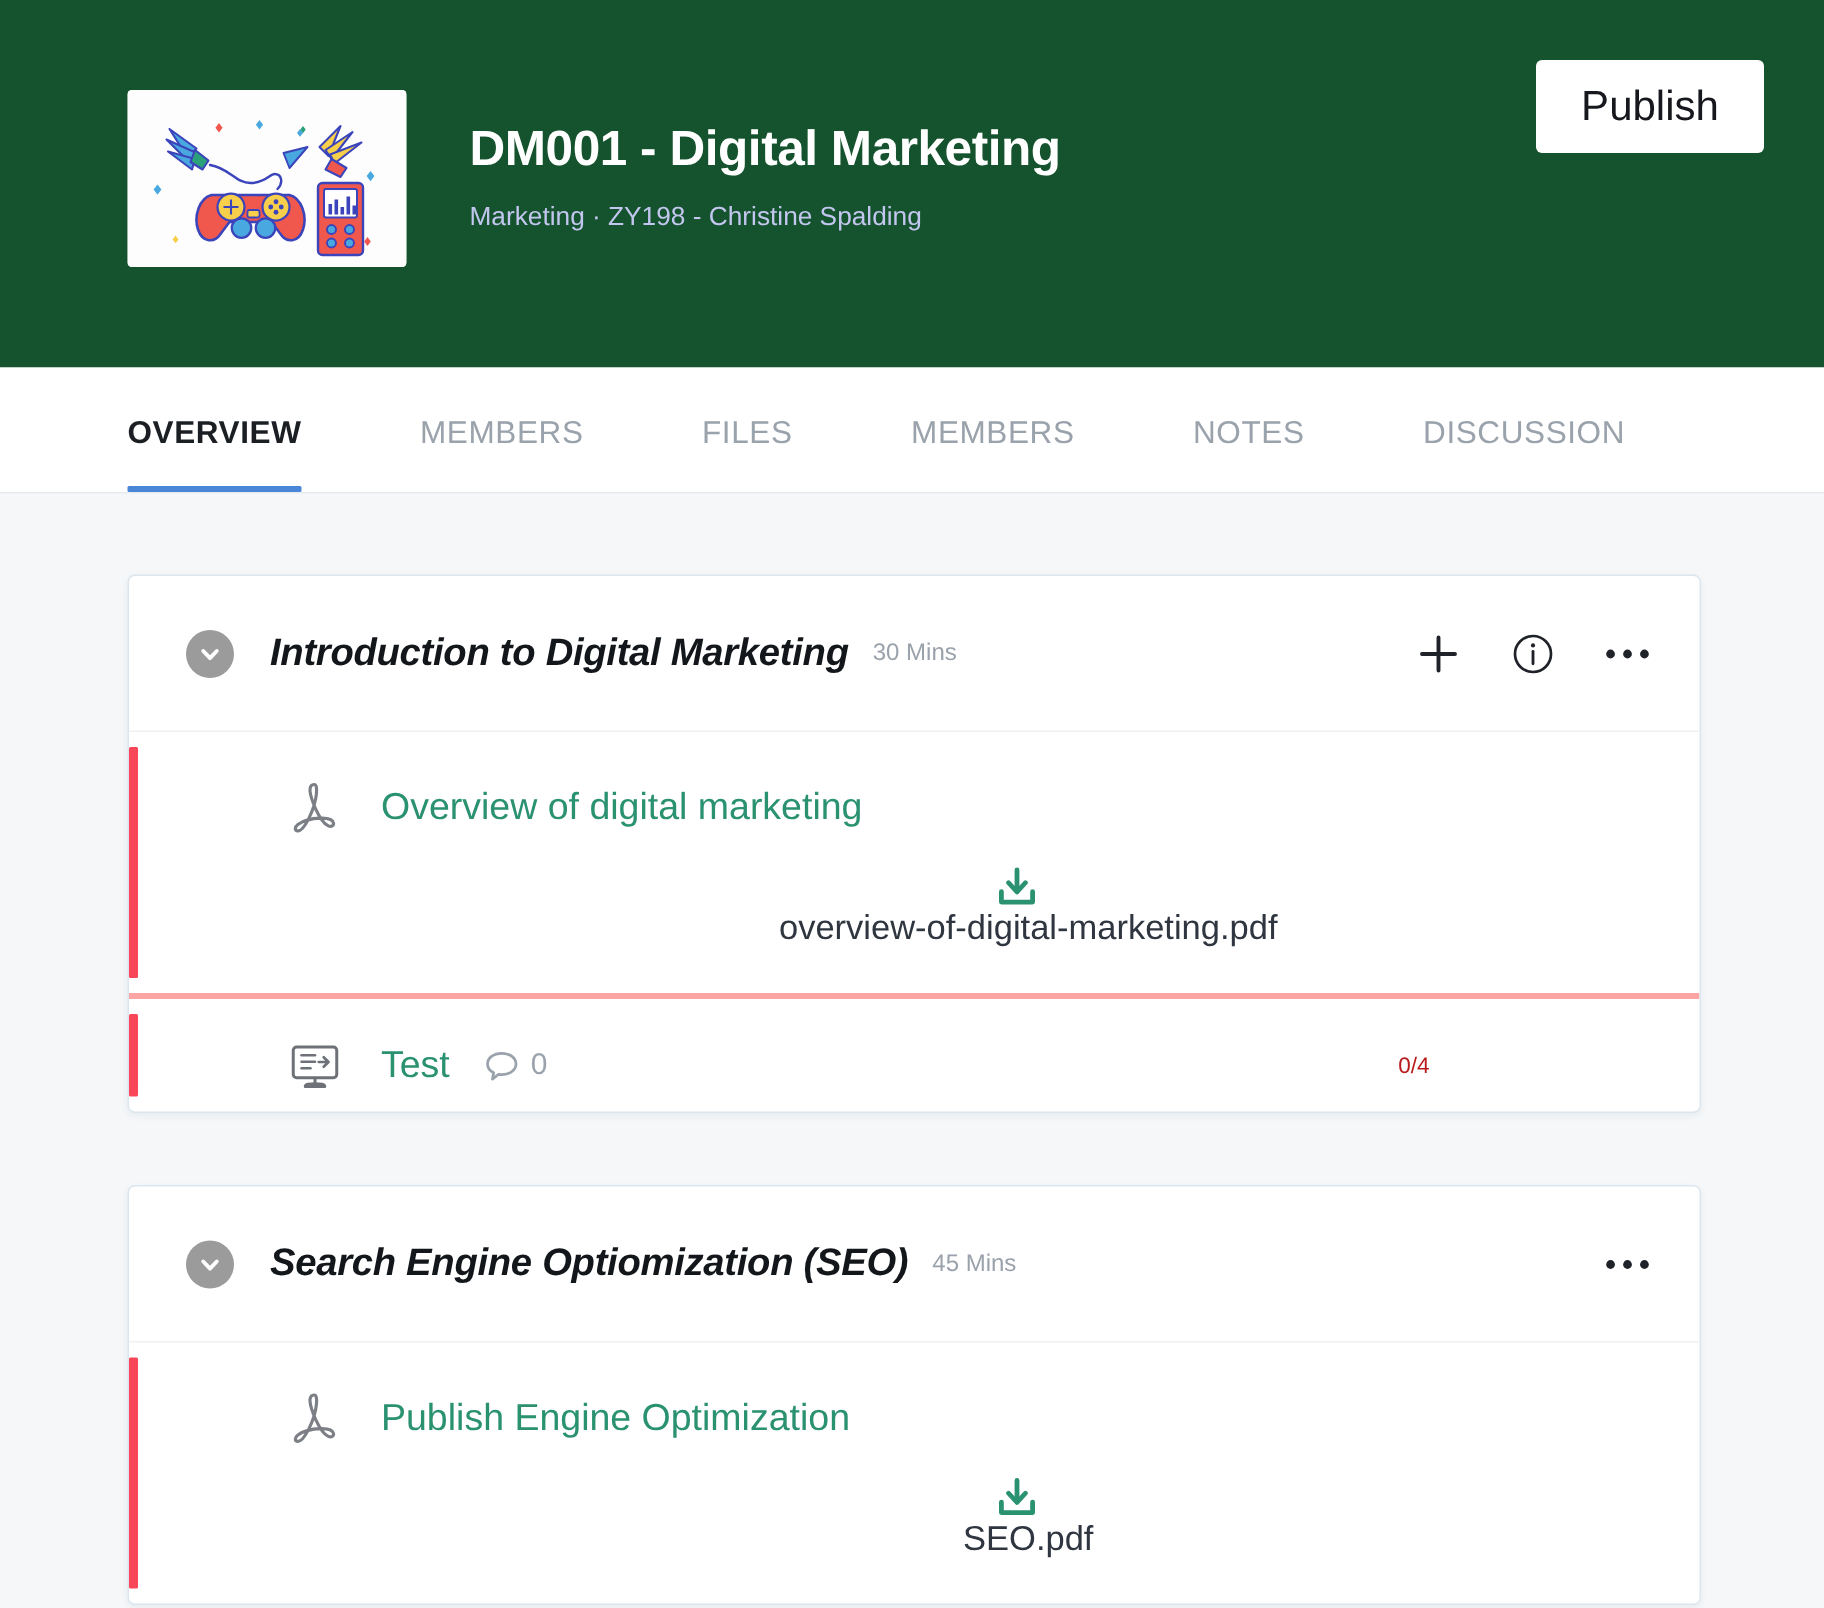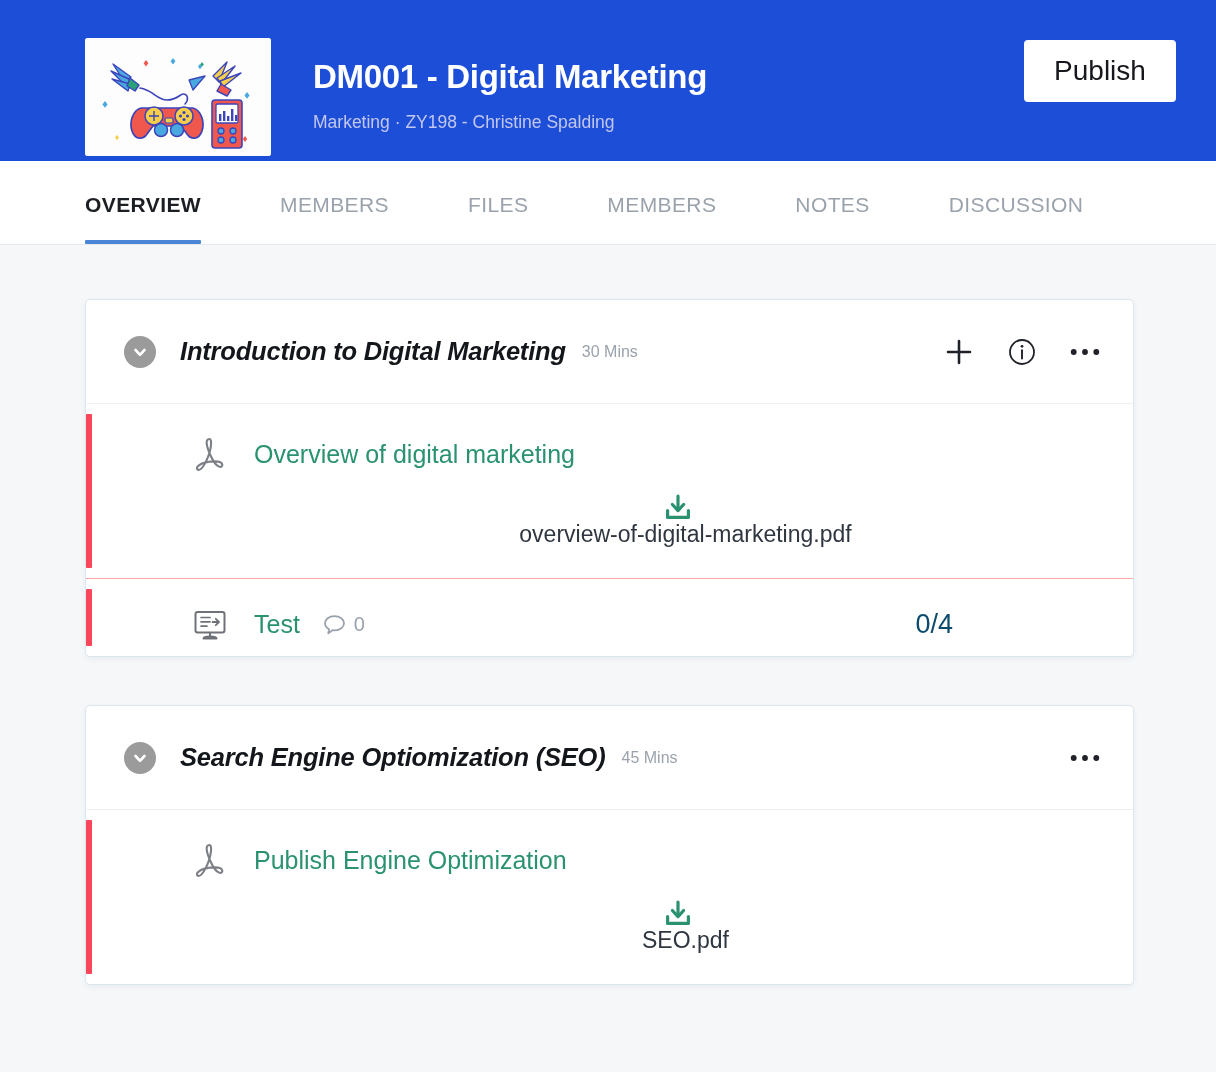--- a/index.html
+++ b/index.html
@@ -12,26 +12,26 @@
 
   body {
     font-family: "Liberation Sans", sans-serif;
     background: #f5f7f9;
     color: #2f3640;
     -webkit-font-smoothing: antialiased;
   }
 
   
   .course-header {
-    background: #1d4ed8;
-    height: 161px;
+    background: #14532d;
+    height: 245px;
     position: relative;
     display: flex;
     align-items: flex-start;
-    padding: 38px 40px 0 85px;
+    padding: 60px 40px 0 85px;
   }
 
   .course-thumb {
     width: 186px;
     height: 118px;
     background: #fdfdfd;
     border-radius: 3px;
     flex: 0 0 auto;
     display: block;
     overflow: hidden;
@@ -187,21 +187,21 @@
     justify-content: center;
     width: 32px; height: 32px;
     color: #2b2b2b;
   }
   .icon-btn svg { display: block; }
 
   
   .lesson {
     position: relative;
     padding: 36px 32px 30px 106px;
-    border-bottom: 1px solid #fca5a5;
+    border-bottom: 4px solid #fca5a5;
   }
   .lesson:last-child { border-bottom: none; }
 
   .lesson-accent {
     position: absolute;
     left: 0;
     top: 10px;
     bottom: 10px;
     width: 6px;
     background: #fa4659;
@@ -241,22 +241,22 @@
     align-items: center;
     gap: 7px;
     color: #9aa2ac;
     font-size: 20px;
     cursor: pointer;
   }
   .comment-count svg { display: block; }
 
   .lesson-score {
     margin-left: auto;
-    font-size: 27px;
-    color: #0c4a6e;
+    font-size: 15px;
+    color: #b91c1c;
     padding-right: 148px;
     white-space: nowrap;
   }
 
   .attachment {
     display: flex;
     align-items: center;
     margin-top: 24px;
     margin-left: 62px;
     cursor: pointer;

